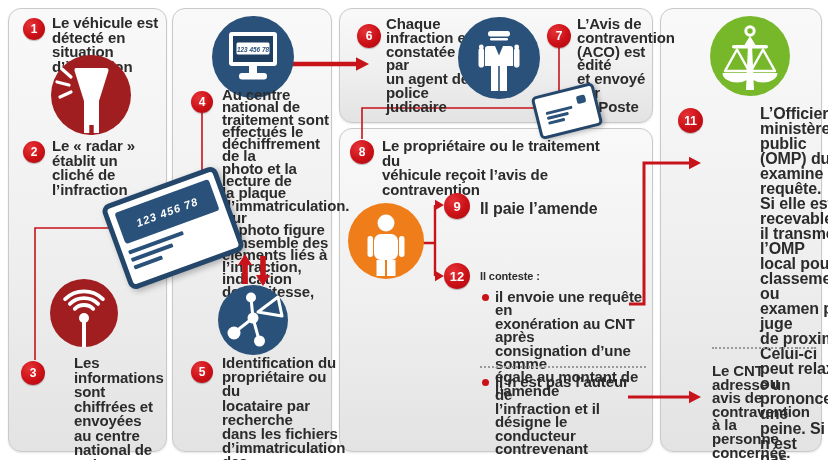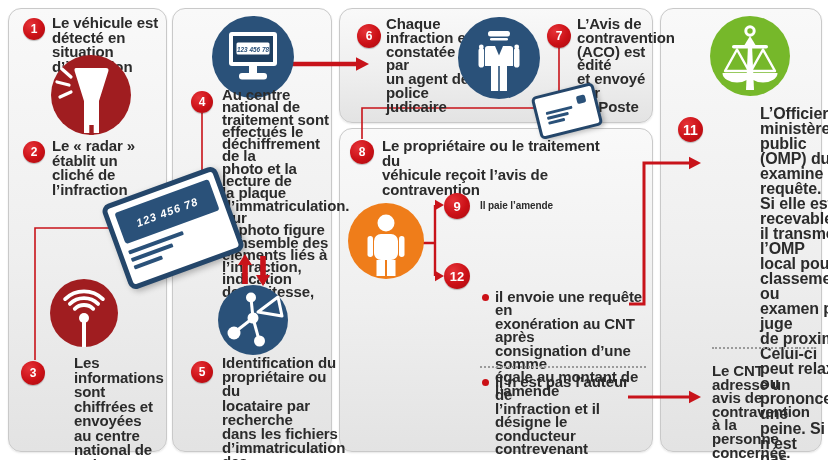--- a/index.html
+++ b/index.html
@@ -209,25 +209,26 @@
     <rect x="26" y="31" width="24" height="26" rx="7" fill="#fff"></rect>
     <rect x="19.5" y="33" width="5.5" height="21" rx="2.7" fill="#fff"></rect>
     <rect x="51" y="33" width="5.5" height="21" rx="2.7" fill="#fff"></rect>
     <rect x="28.5" y="57" width="8.5" height="16" fill="#fff"></rect>
     <rect x="39" y="57" width="8.5" height="16" fill="#fff"></rect>
   </svg>
 
   <div class="badge" style="left:444px;top:193px;width:26px;height:26px;font-size:13px;">
       <span>9</span>
     </div>
-  <div class="txt" style="left:480px;top:200px;width:140px;font-size:10px;">Il paie l’amende</div>
+  <div class="txt" style="left:480px;top:200px;width:140px;font-size:16px;">Il paie l’amende</div>
 
   <div class="badge" style="left:444px;top:263px;width:26px;height:26px;font-size:13px;">
       <span>12</span>
     </div>
+  <div class="txt" style="left:480px;top:270px;width:140px;font-size:11px;">Il conteste :</div>
 
   <div class="bullet" style="left:482px;top:294px;"></div>
   <div class="txt" style="left:495px;top:290px;width:150px;line-height:13.4px;">il envoie une requête en
 exonération au CNT après
 consignation d’une somme
 égale au montant de
 l’amende</div>
 
   <div class="dotline" style="left:480px;top:366px;width:166px;"></div>
 
@@ -241,21 +242,21 @@
     <circle cx="40" cy="15" r="4.2" fill="none" stroke="#fff" stroke-width="3"></circle>
     <polygon points="40,20 34.5,29 45.5,29" fill="#fff"></polygon>
     <rect x="22" y="29" width="36" height="3.6" rx="1.8" fill="#fff"></rect>
     <polygon points="27,33.5 15,55 39,55" fill="none" stroke="#fff" stroke-width="2.4" stroke-linejoin="round"></polygon>
     <polygon points="53,33.5 41,55 65,55" fill="none" stroke="#fff" stroke-width="2.4" stroke-linejoin="round"></polygon>
     <path d="M12.5,57 A14.5,9.5 0 0 0 41.5,57 Z" fill="#fff"></path>
     <path d="M38.5,57 A14.5,9.5 0 0 0 67.5,57 Z" fill="#fff"></path>
     <polygon points="38,29 42,29 44,74 36,74" fill="#fff"></polygon>
   </svg>
 
-  <div class="badge" style="left:678px;top:117px;width:25px;height:25px;font-size:14px;">
+  <div class="badge" style="left:678px;top:108px;width:25px;height:25px;font-size:12px;">
       <span>11</span>
     </div>
   <div class="txt" style="left:712px;top:106px;width:108px;line-height:15px;font-size:16px;margin-left:48px;">L’Officier du
 ministère public
 (OMP) du CNT
 examine la requête.
 Si elle est recevable,
 il transmet à l’OMP
 local pour
 classement ou

